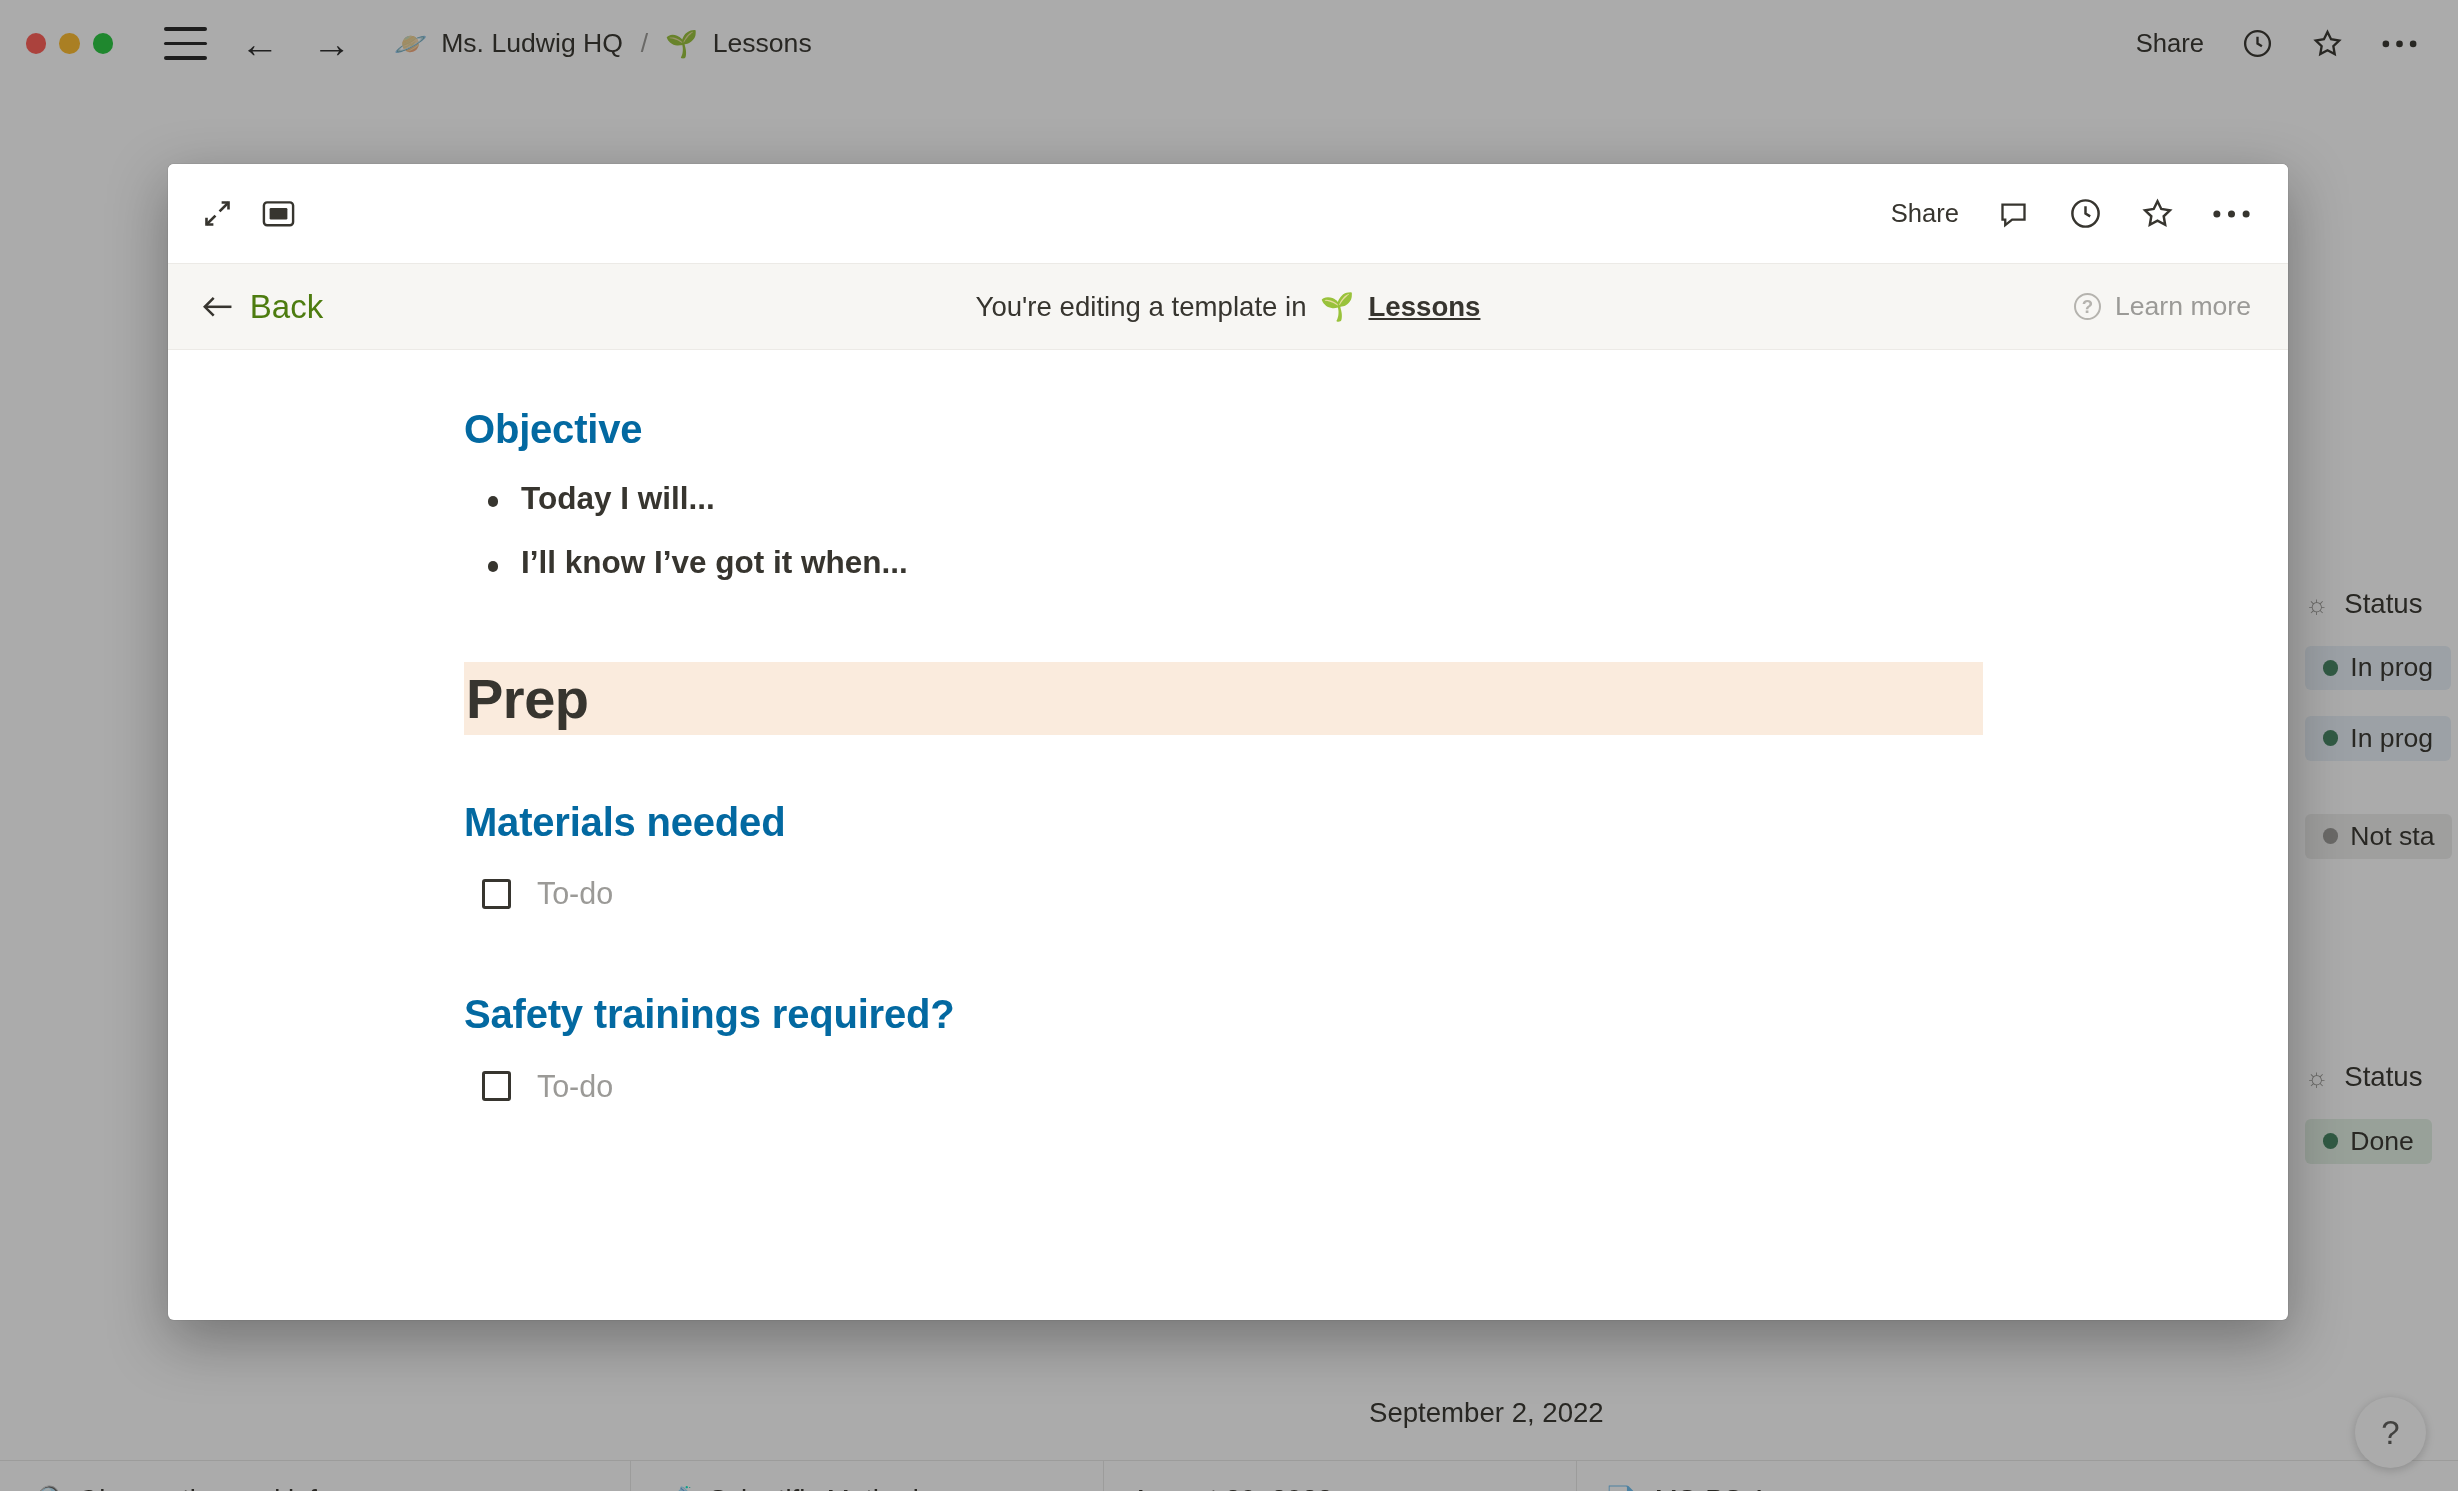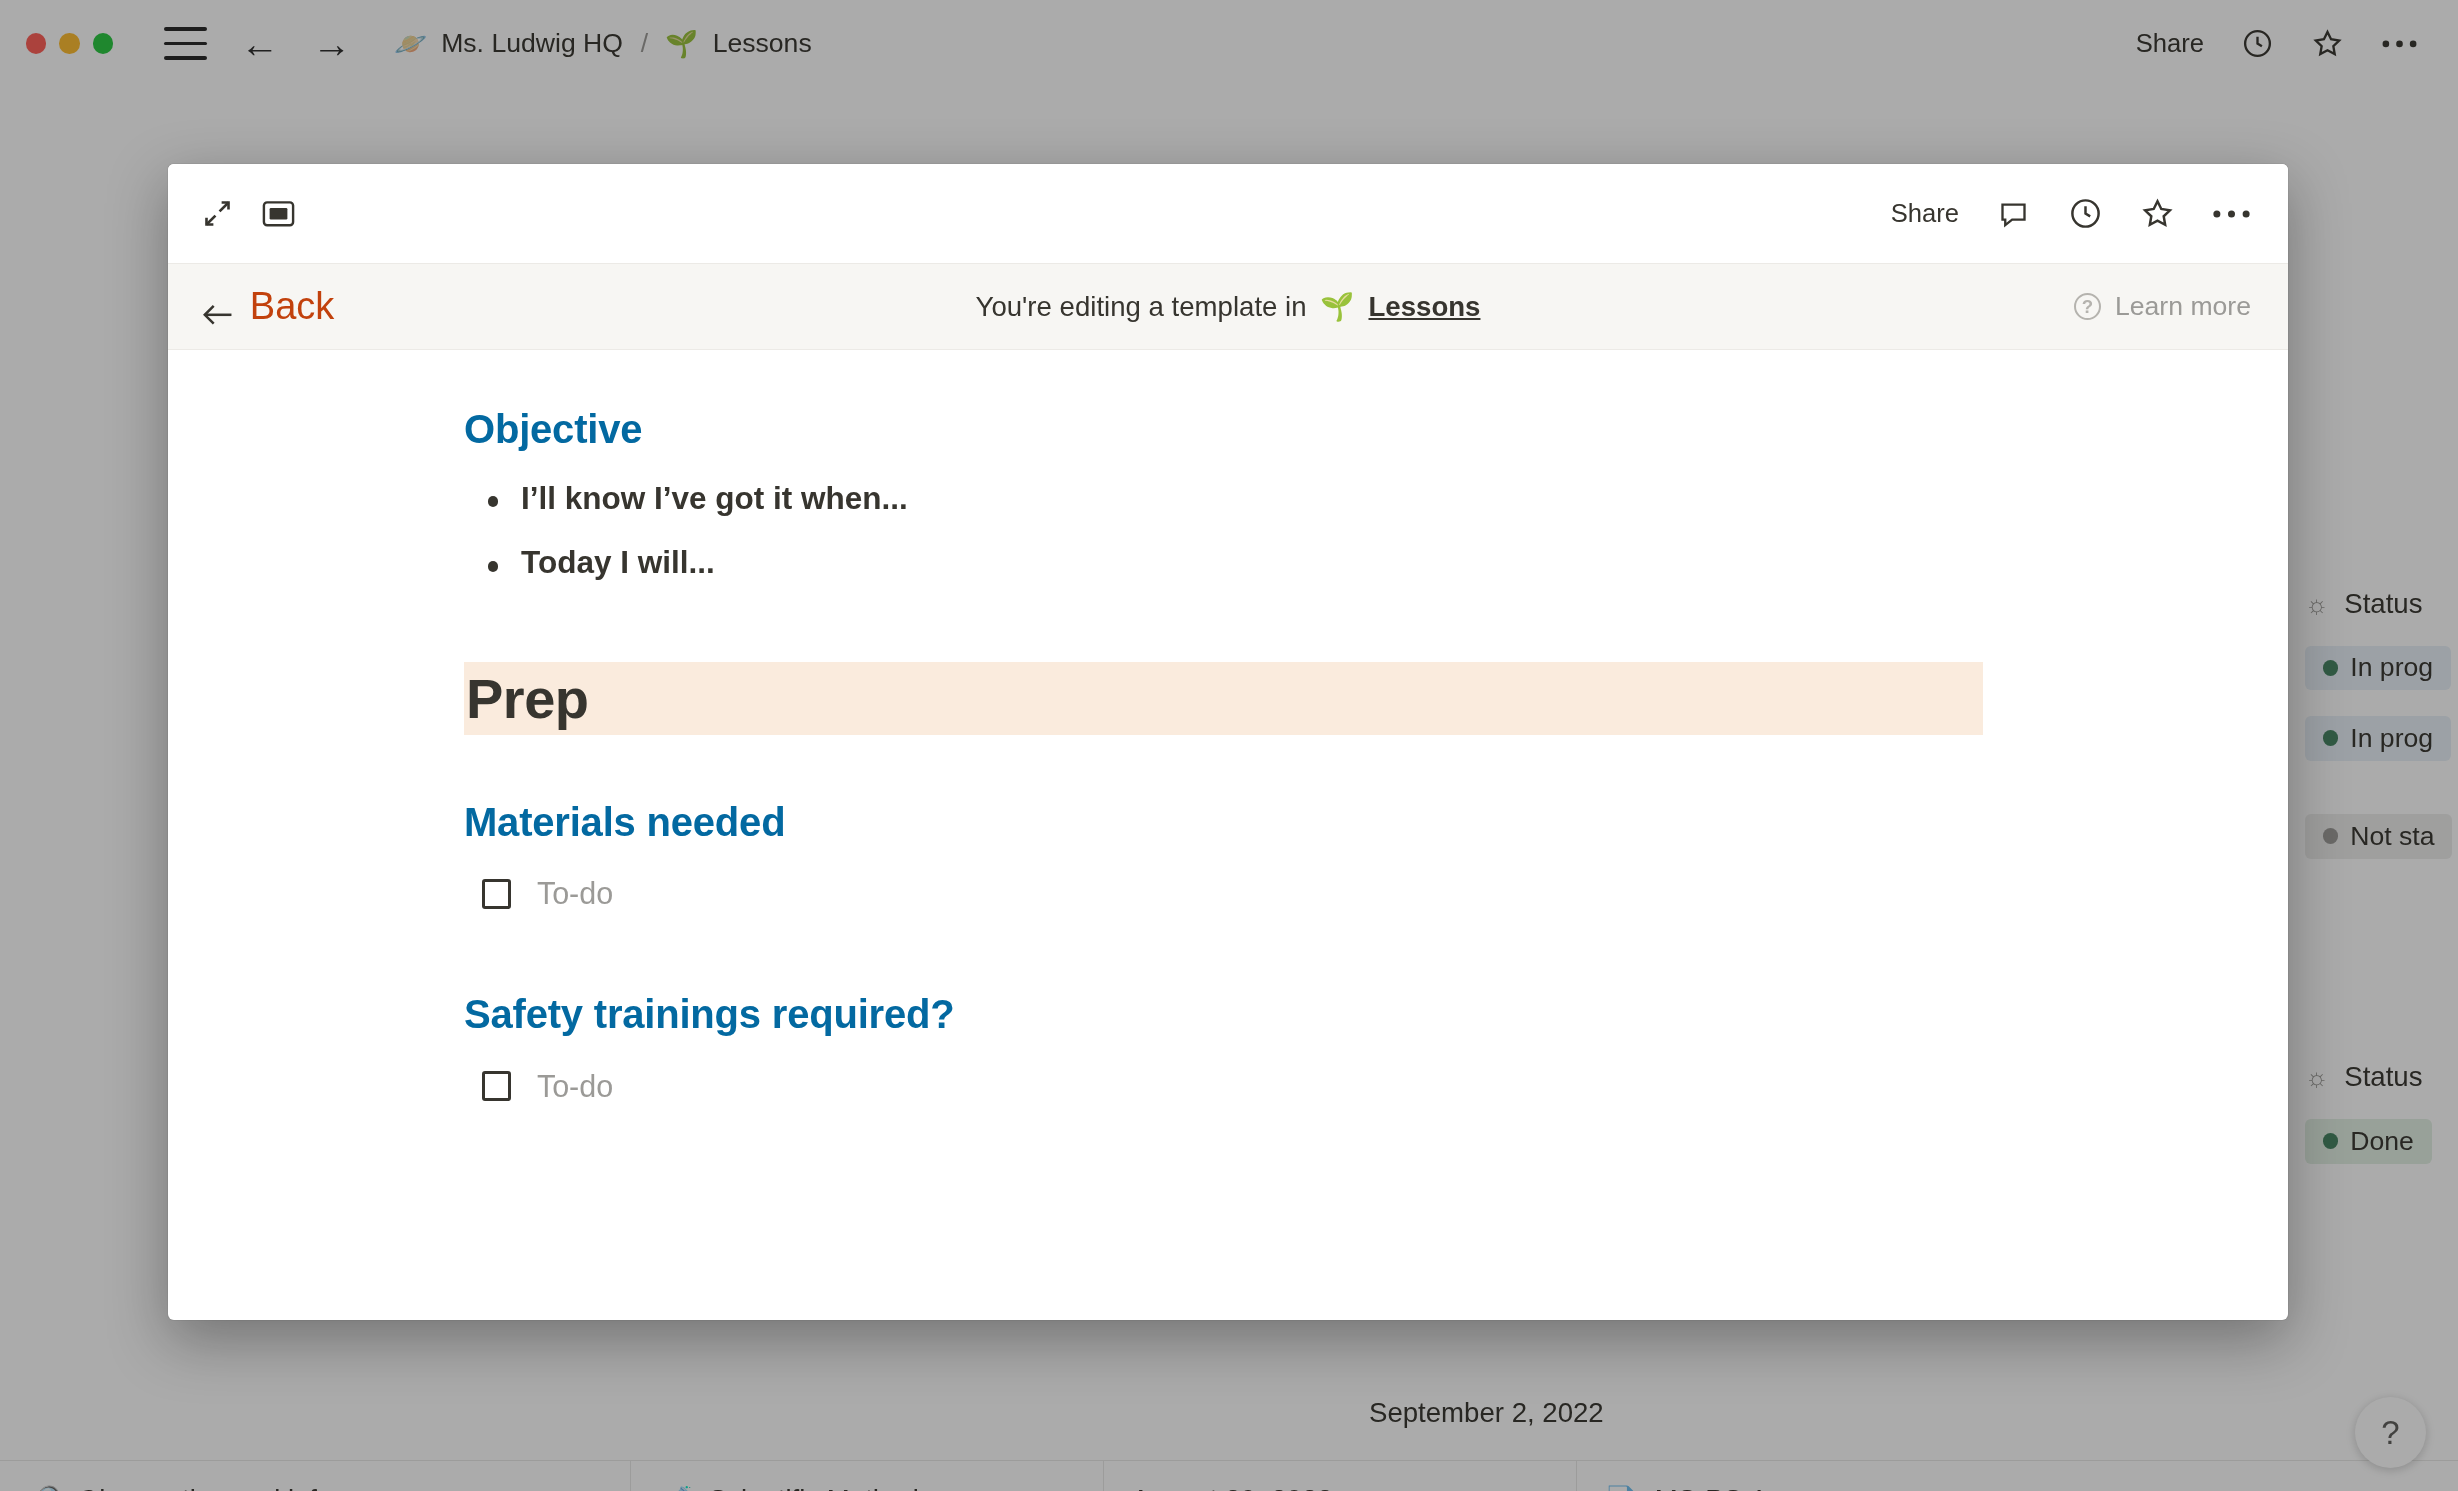--- a/index.html
+++ b/index.html
@@ -169,22 +169,22 @@
     height: 87px;
     background: #f7f6f3;
     border-top: 1px solid #eceae6;
     border-bottom: 1px solid #eceae6;
     display: flex;
     align-items: center;
     padding: 0 37px 0 33px;
     position: relative;
   }
   .back-btn {
-    display: flex; align-items: flex-end; gap: 15.8px;
-    font-size: 38px; color: #c2410c; cursor: pointer;
+    display: flex; align-items: center; gap: 15.8px;
+    font-size: 33px; color: #4d7c0f; cursor: pointer;
   }
   .tpl-center {
     position: absolute;
     left: 0; right: 0;
     display: flex; align-items: center; justify-content: center; gap: 13.8px;
     font-size: 27.6px; color: #37352f;
     pointer-events: none;
   }
   .tpl-center .lesson-link {
     font-weight: 700;
@@ -450,22 +450,22 @@
         <span class="qmark">?</span>
         <span>Learn more</span>
       </div>
     </div>
 
     <div class="doc">
       <div class="doc-inner">
 
         <h2 class="sec">Objective</h2>
         <ul class="bullets">
+          <li>Today I will...</li>
           <li>I’ll know I’ve got it when...</li>
-          <li>Today I will...</li>
         </ul>
 
         <div class="prep-band">
           <h1>Prep</h1>
         </div>
 
         <div class="spacer-lg"></div>
 
         <h2 class="sec">Materials needed</h2>
         <div class="todo">

